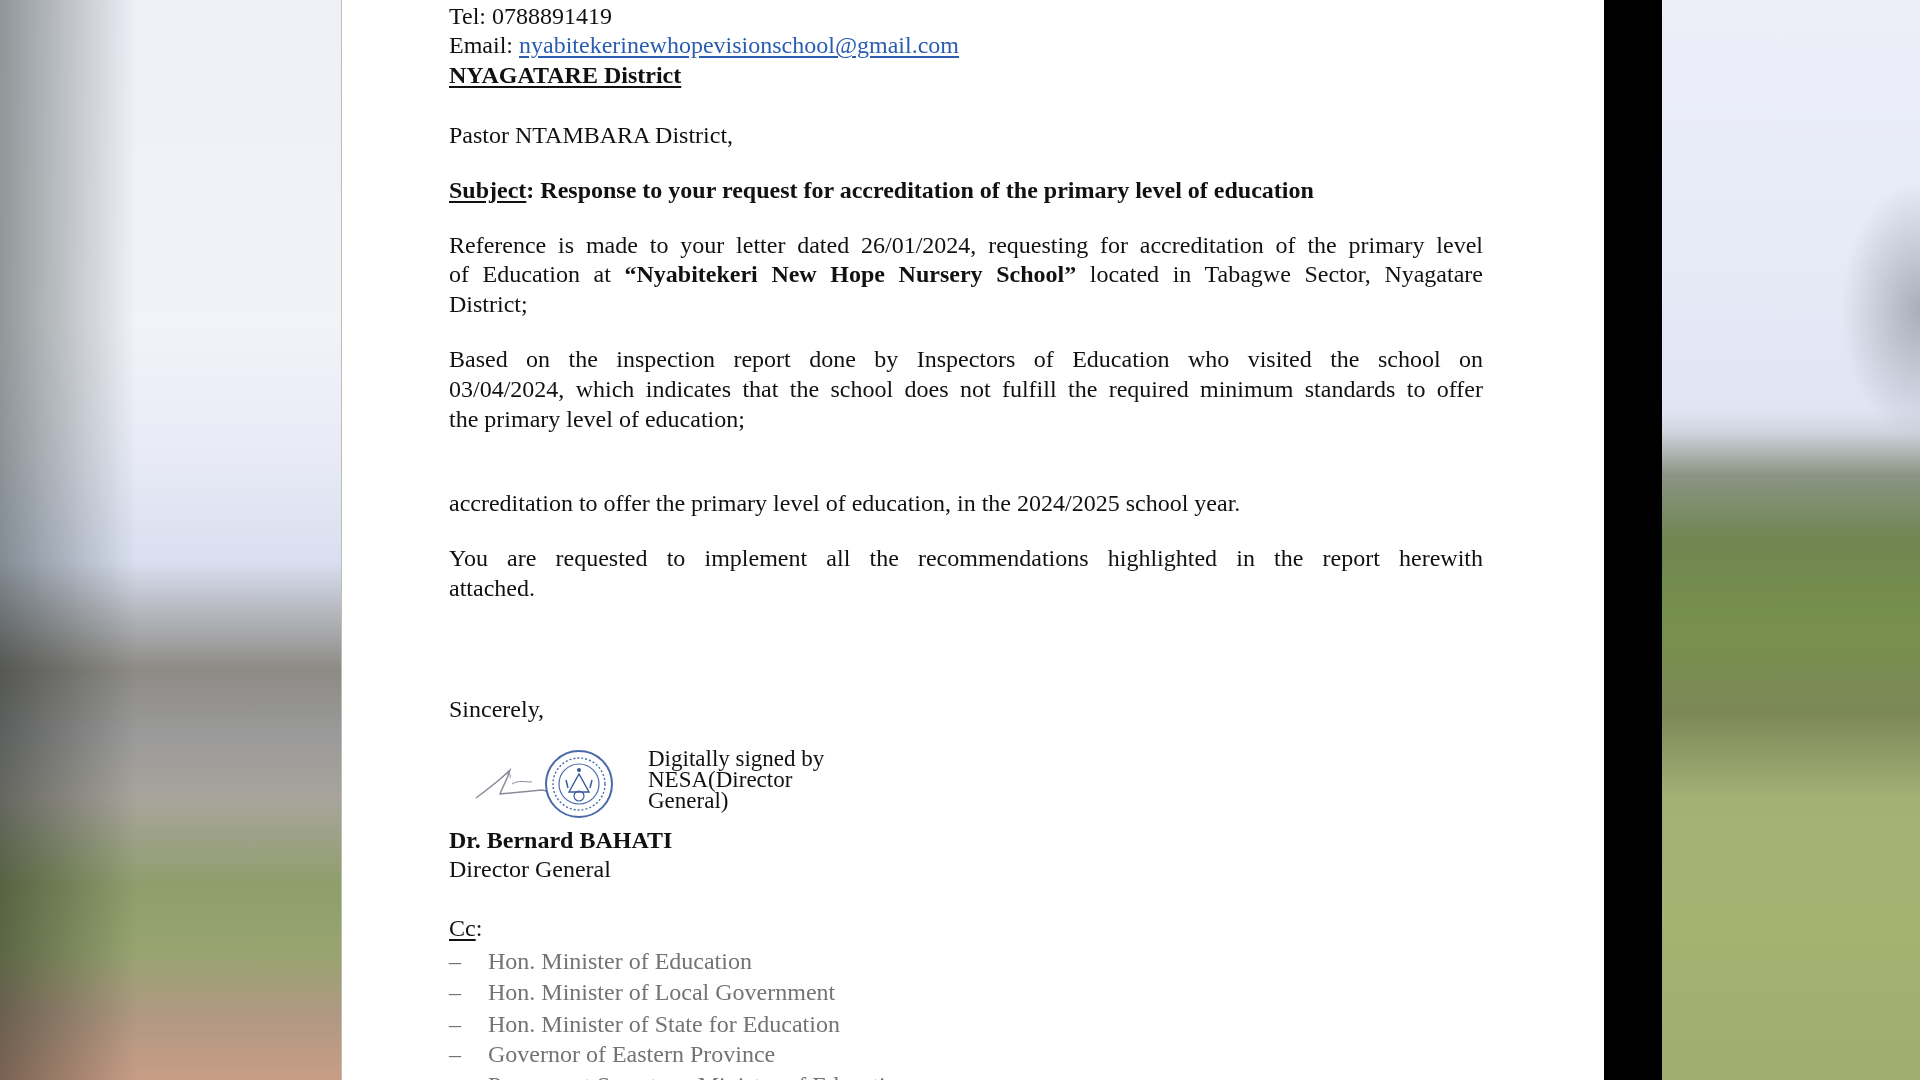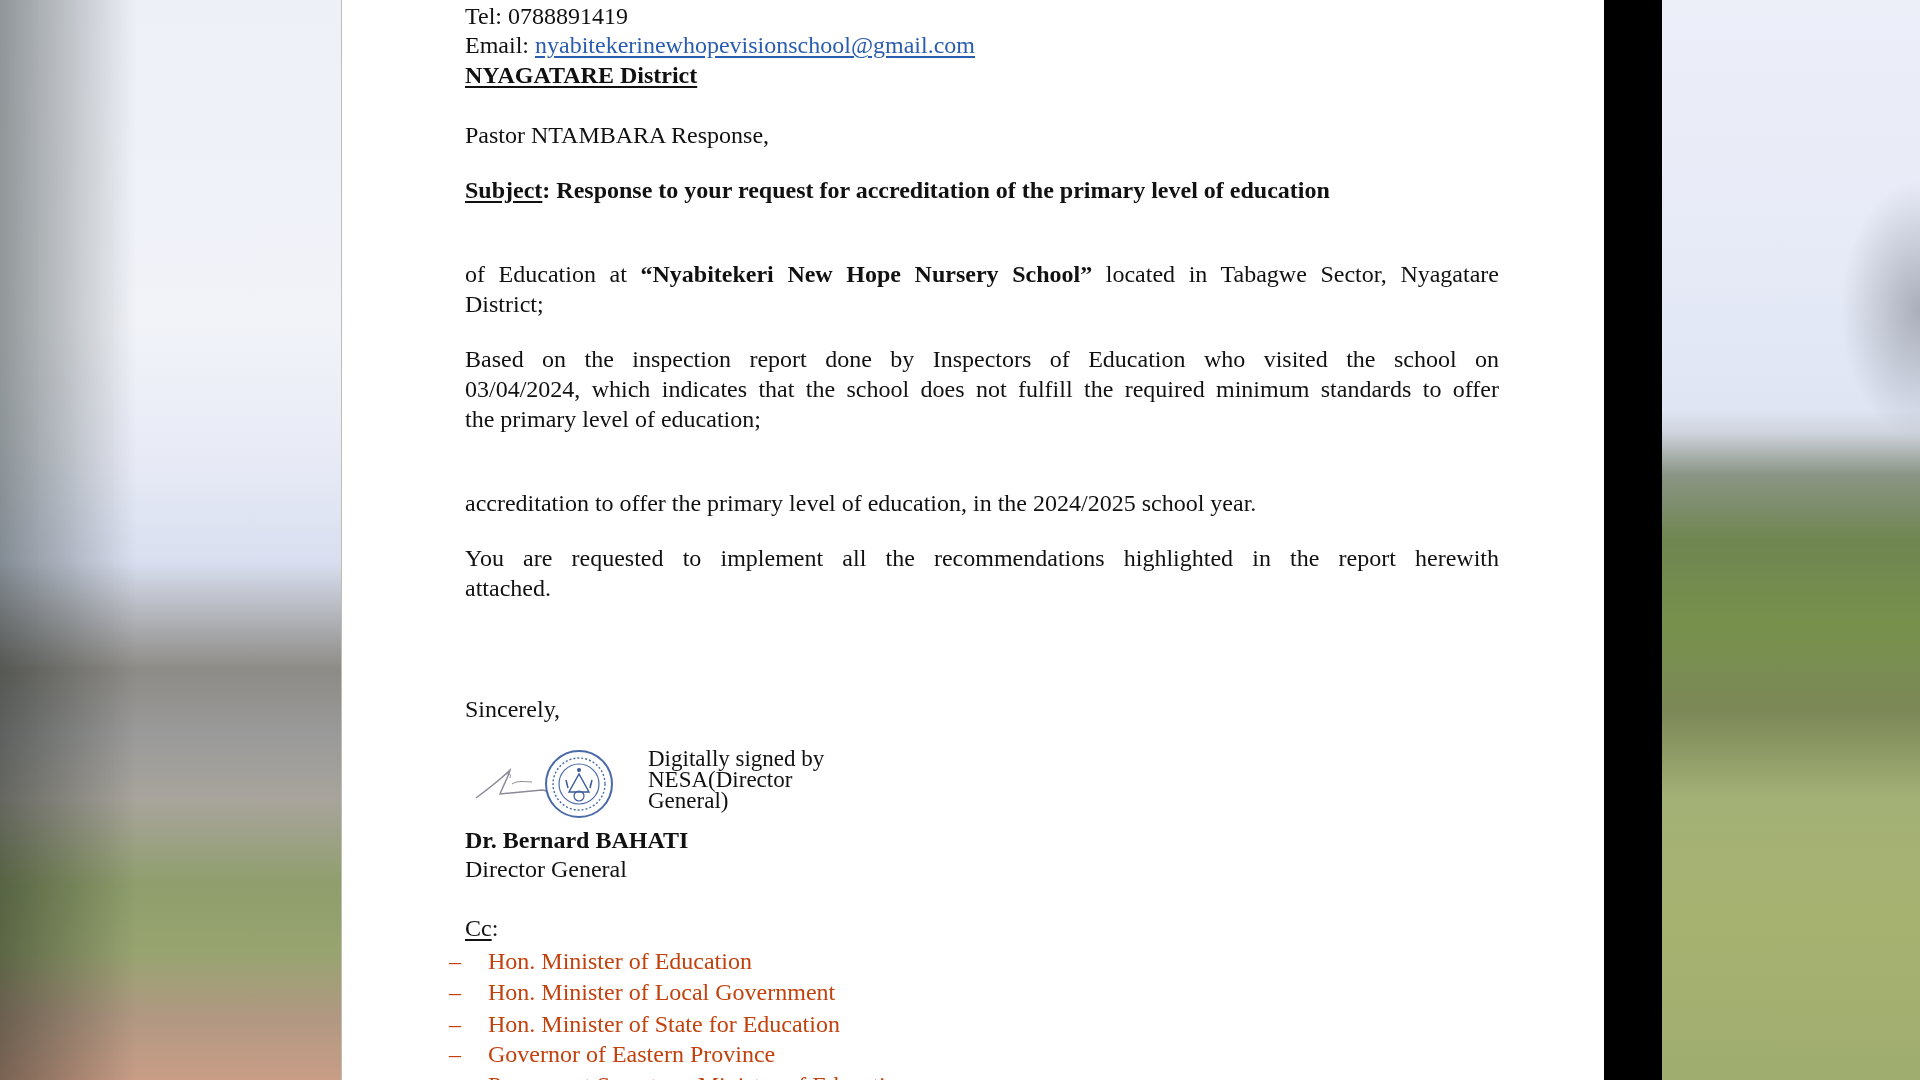--- a/index.html
+++ b/index.html
@@ -35,57 +35,58 @@
     background: radial-gradient(ellipse at right center, rgba(120,125,135,0.55), rgba(120,125,135,0) 70%);
   }
   .black-strip {
     position:absolute; left:1603px; top:0; width:59px; height:1080px; background:#000;
   }
   .page {
     position:absolute; left:341px; top:0; width:1262px; height:1080px; background:#fff;
     border-left:1px solid #bdbdb0;
   }
   .line {
-    position:absolute; left:123px; width:1034px;
+    position:absolute; left:107px; width:1034px;
     font-size:24px; color:#111; white-space:nowrap; line-height:30px;
   }
   .just { text-align:justify; text-align-last:justify; white-space:normal; }
   .bold { font-weight:bold; }
   .u { text-decoration:underline; text-underline-offset:3px; }
   .link { color:#2a5db0; text-decoration:underline; text-underline-offset:3px; }
   .sig-block { position:absolute; left:130px; top:748px; width:360px; height:72px; }
   .sig-text {
     position:absolute; left:176px; top:0; font-size:23px; line-height:21px; color:#111;
   }
-  .cc-item { position:absolute; left:107px; font-size:24px; color:#c2410c; line-height:30px; white-space:nowrap; }
+  .cc-item { position:absolute; left:107px; font-size:24px; color:#737373; line-height:30px; white-space:nowrap; }
   .cc-dash { display:inline-block; width:39px; }
 </style>
 </head>
 <body>
 
 <div class="bg-left"></div>
 <div class="bg-right"></div>
 <div class="black-strip"></div>
 
 <div class="page">
 
   <div class="line" style="top:1px;">Tel: 0788891419</div>
   <div class="line" style="top:30px;">
     <span>Email: </span><span class="link">nyabitekerinewhopevisionschool@gmail.com</span>
   </div>
   <div class="line bold" style="top:60px;">
     <span class="u">NYAGATARE District</span>
   </div>
 
-  <div class="line" style="top:120px;">Pastor NTAMBARA Response,</div>
+  <div class="line" style="top:120px;">Pastor NTAMBARA District,</div>
 
   <div class="line bold" style="top:175px;">
     <span class="u">Subject</span><span>: Response to your request for accreditation of the primary level of education</span>
   </div>
 
+  <div class="line just" style="top:230px;">Reference is made to your letter dated 26/01/2024, requesting for accreditation of the primary level</div>
   <div class="line just" style="top:259px;">
     <span>of Education at </span><span class="bold">“Nyabitekeri New Hope Nursery School”</span><span> located in Tabagwe Sector, Nyagatare</span>
   </div>
   <div class="line" style="top:289px;">District;</div>
 
   <div class="line just" style="top:344px;">Based on the inspection report done by Inspectors of Education who visited the school on</div>
   <div class="line just" style="top:374px;">03/04/2024, which indicates that the school does not fulfill the required minimum standards to offer</div>
   <div class="line" style="top:404px;">the primary level of education;</div>
 
   <div class="line" style="top:488px;">accreditation to offer the primary level of education, in the 2024/2025 school year.</div>

